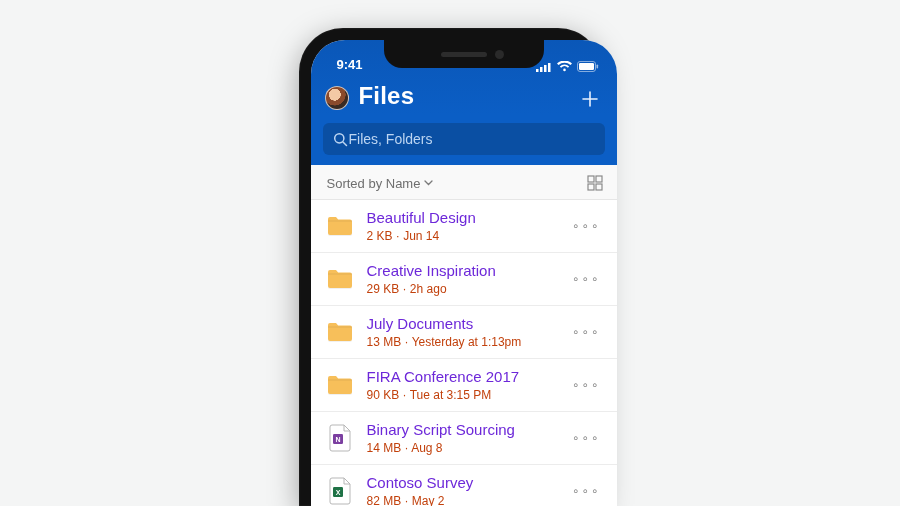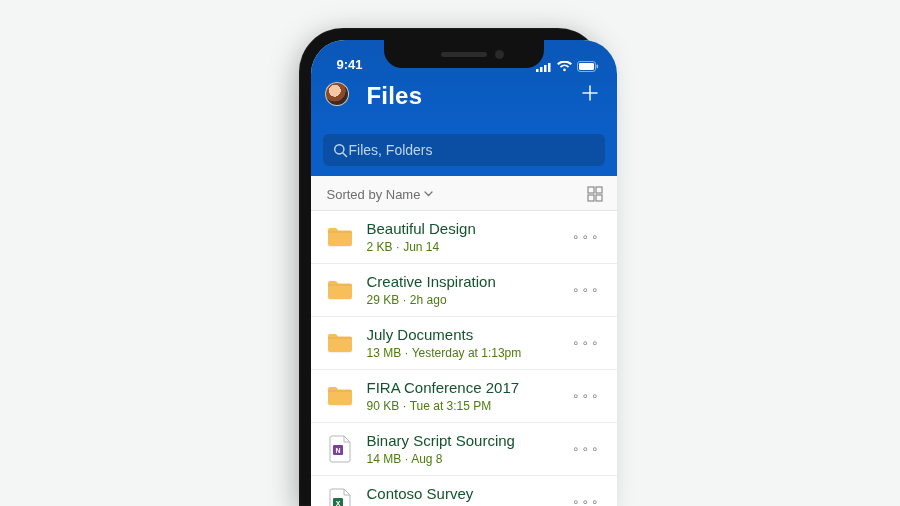--- a/index.html
+++ b/index.html
@@ -63,23 +63,23 @@
     padding: 0 18px 2px 26px;
     font-size: 13px;
     font-weight: 600;
   }
   .statusbar .time { flex: 0 0 auto; }
   .statusbar .spacer { flex: 1; }
   .status-icons { display: flex; align-items: center; gap: 5px; }
   .status-icons svg { display: block; }
   .titlebar {
     display: flex;
-    align-items: flex-start;
-    padding: 8px 16px 24px 14px;
-    gap: 18px;
+    align-items: flex-end;
+    padding: 8px 16px 13px 14px;
+    gap: 10px;
   }
   .avatar {
     width: 24px; height: 24px; border-radius: 50%;
     background: radial-gradient(circle at 40% 35%, #f3c9a5 0 30%, #8a4a2c 31% 55%, #3a2a22 56% 100%);
     border: 1.5px solid rgba(255,255,255,0.7);
   }
   .title {
     font-size: 24px; font-weight: 700; letter-spacing: 0.2px;
   }
   .titlebar .grow { flex: 1; }
@@ -116,22 +116,22 @@
   .sortrow svg { display:block; }
   .list { background: #fff; }
   .row {
     display: flex; align-items: center;
     padding: 9px 10px 9px 14px;
     border-bottom: 1px solid #ececec;
     gap: 12px;
   }
   .icon-slot { width: 30px; display:flex; justify-content:center; }
   .row .info { flex: 1; min-width: 0; }
-  .row .name { font-size: 15px; color: #14532d; line-height: 1.2; }
-  .row .meta { font-size: 12px; color: #4d7c0f; margin-top: 2px; }
+  .row .name { font-size: 15px; color: #6d28d9; line-height: 1.2; }
+  .row .meta { font-size: 12px; color: #c2410c; margin-top: 2px; }
   .more { color: #8a8a8a; padding: 4px 6px; letter-spacing: 2px; font-size: 12px; }
   .folder-svg { filter: drop-shadow(0 1px 0 rgba(0,0,0,0.06)); }
   .file-svg { }
 </style>
 </head>
 <body>
 
 <div class="phone">
   <div class="screen">
     <div class="notch">

